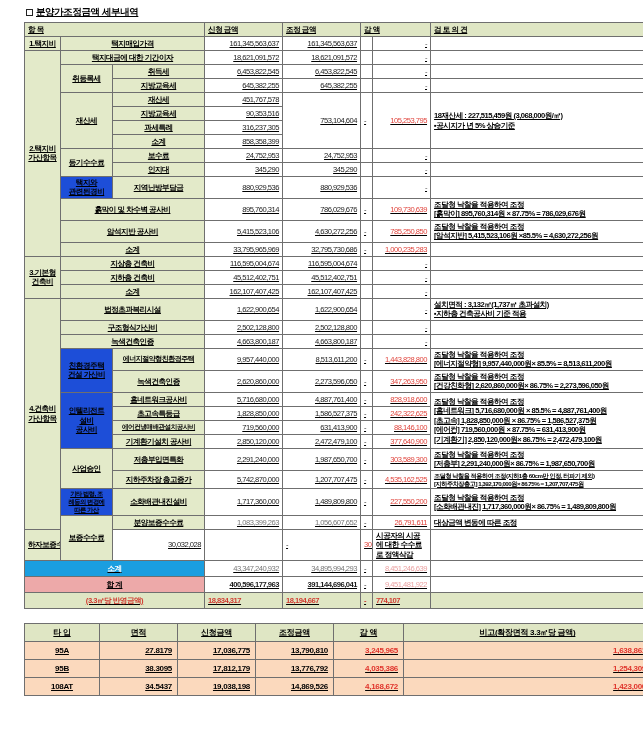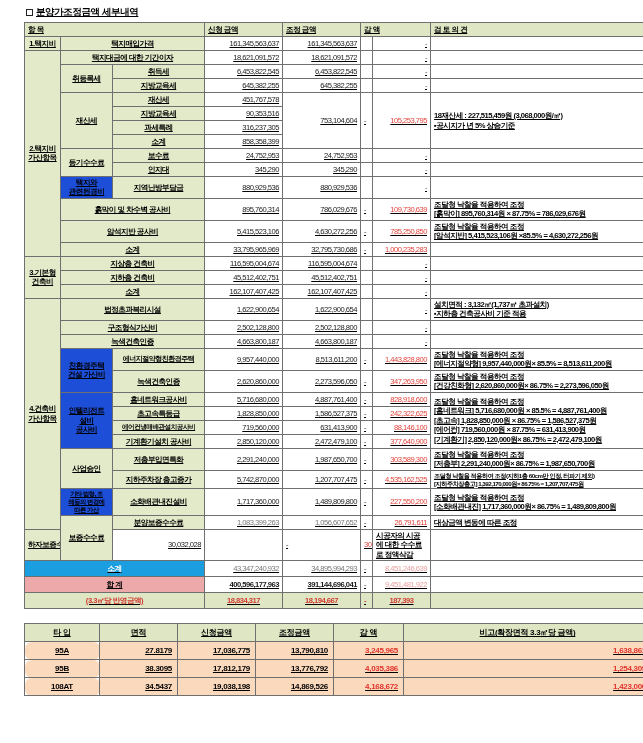--- a/index.html
+++ b/index.html
@@ -47,28 +47,28 @@
   .dash { text-align: right; background: #fff; padding-right: 12px; color:#555; }
   .red { color: #e0443c; text-align: right; background:#fff; padding-right: 5px; font-size:7.7px; }
   .minus { text-align:left; color:#333; background:#fff; padding-left:3px; }
   .cmt { background: #fff; text-align: left; font-size: 6.7px; white-space: normal;
          letter-spacing:-0.55px; line-height: 1.35; font-weight:bold; padding: 1px 2px 1px 3px; }
   .subtotal-blue { background: #1a9ee0; color: #fff; font-weight: bold; text-align:center; font-size:9px; letter-spacing:6px; }
   .total-pink { background: #eda9a9; color:#000; font-weight: bold; text-align:center; font-size:9px; letter-spacing:10px; }
   .per33 { background:#dfe6c4; color:#d03a30; font-weight:bold; text-align:center; font-size:8px; letter-spacing:-0.3px;}
   .bold-num { font-weight: bold; }
   .gray-num { color:#777; }
-  .tot-red { color:#d03a30; font-weight:bold; text-align:center; padding-right:5px; font-size:8px; background:#dfe6c4;}
+  .tot-red { color:#d03a30; font-weight:bold; text-align:left; padding-right:5px; font-size:8px; background:#dfe6c4;}
   .tot-red-l { color:#d03a30; font-weight:bold; text-align:left; padding-left:3px; font-size:8px; background:#dfe6c4;}
 
   
   table.grid2 { border-collapse: collapse; width:100%; table-layout:fixed; border:1.4px solid #3a3a3a; }
   table.grid2 td { border:0.8px solid #6f6f6f; font-size:8px; height:18px; padding:1px 5px; letter-spacing:-0.3px; }
   .hd2 { background:#dfe6c4; font-weight:bold; text-align:center; font-size:8.6px; letter-spacing:1px; height:19px;}
-  .c2 { background:#fbd9bd; text-align:center; font-weight:bold;border-radius:7px; }
+  .c2 { background:#fbd9bd; text-align:center; font-weight:bold; }
   .r2 { background:#fbd9bd; text-align:right; font-weight:bold; }
   .r2red { background:#fbd9bd; text-align:right; font-weight:bold; color:#e0342c; }
   .spacer { height: 14px; }
 </style>
 </head>
 <body>
 
 <div class="page">
 
   <div class="section-title">
@@ -384,21 +384,21 @@
       <td class="minus">-</td>
       <td class="red" style="color:#eaa0a0">9,451,481,922</td>
       <td class="cmt"></td>
     </tr>
 
     <tr style="height:16px">
       <td class="per33" colspan="3">(3.3㎡당 반영금액)</td>
       <td class="tot-red">18,834,317</td>
       <td class="tot-red">18,194,667</td>
       <td class="tot-red-l">-</td>
-      <td class="tot-red">187,393</td>
+      <td class="tot-red">774,107</td>
       <td class="cmt" style="background:#dfe6c4"></td>
     </tr>
   </tbody>
     </table>
 
   <div class="spacer"></div>
 
 
   <table class="grid2">
     <colgroup>

